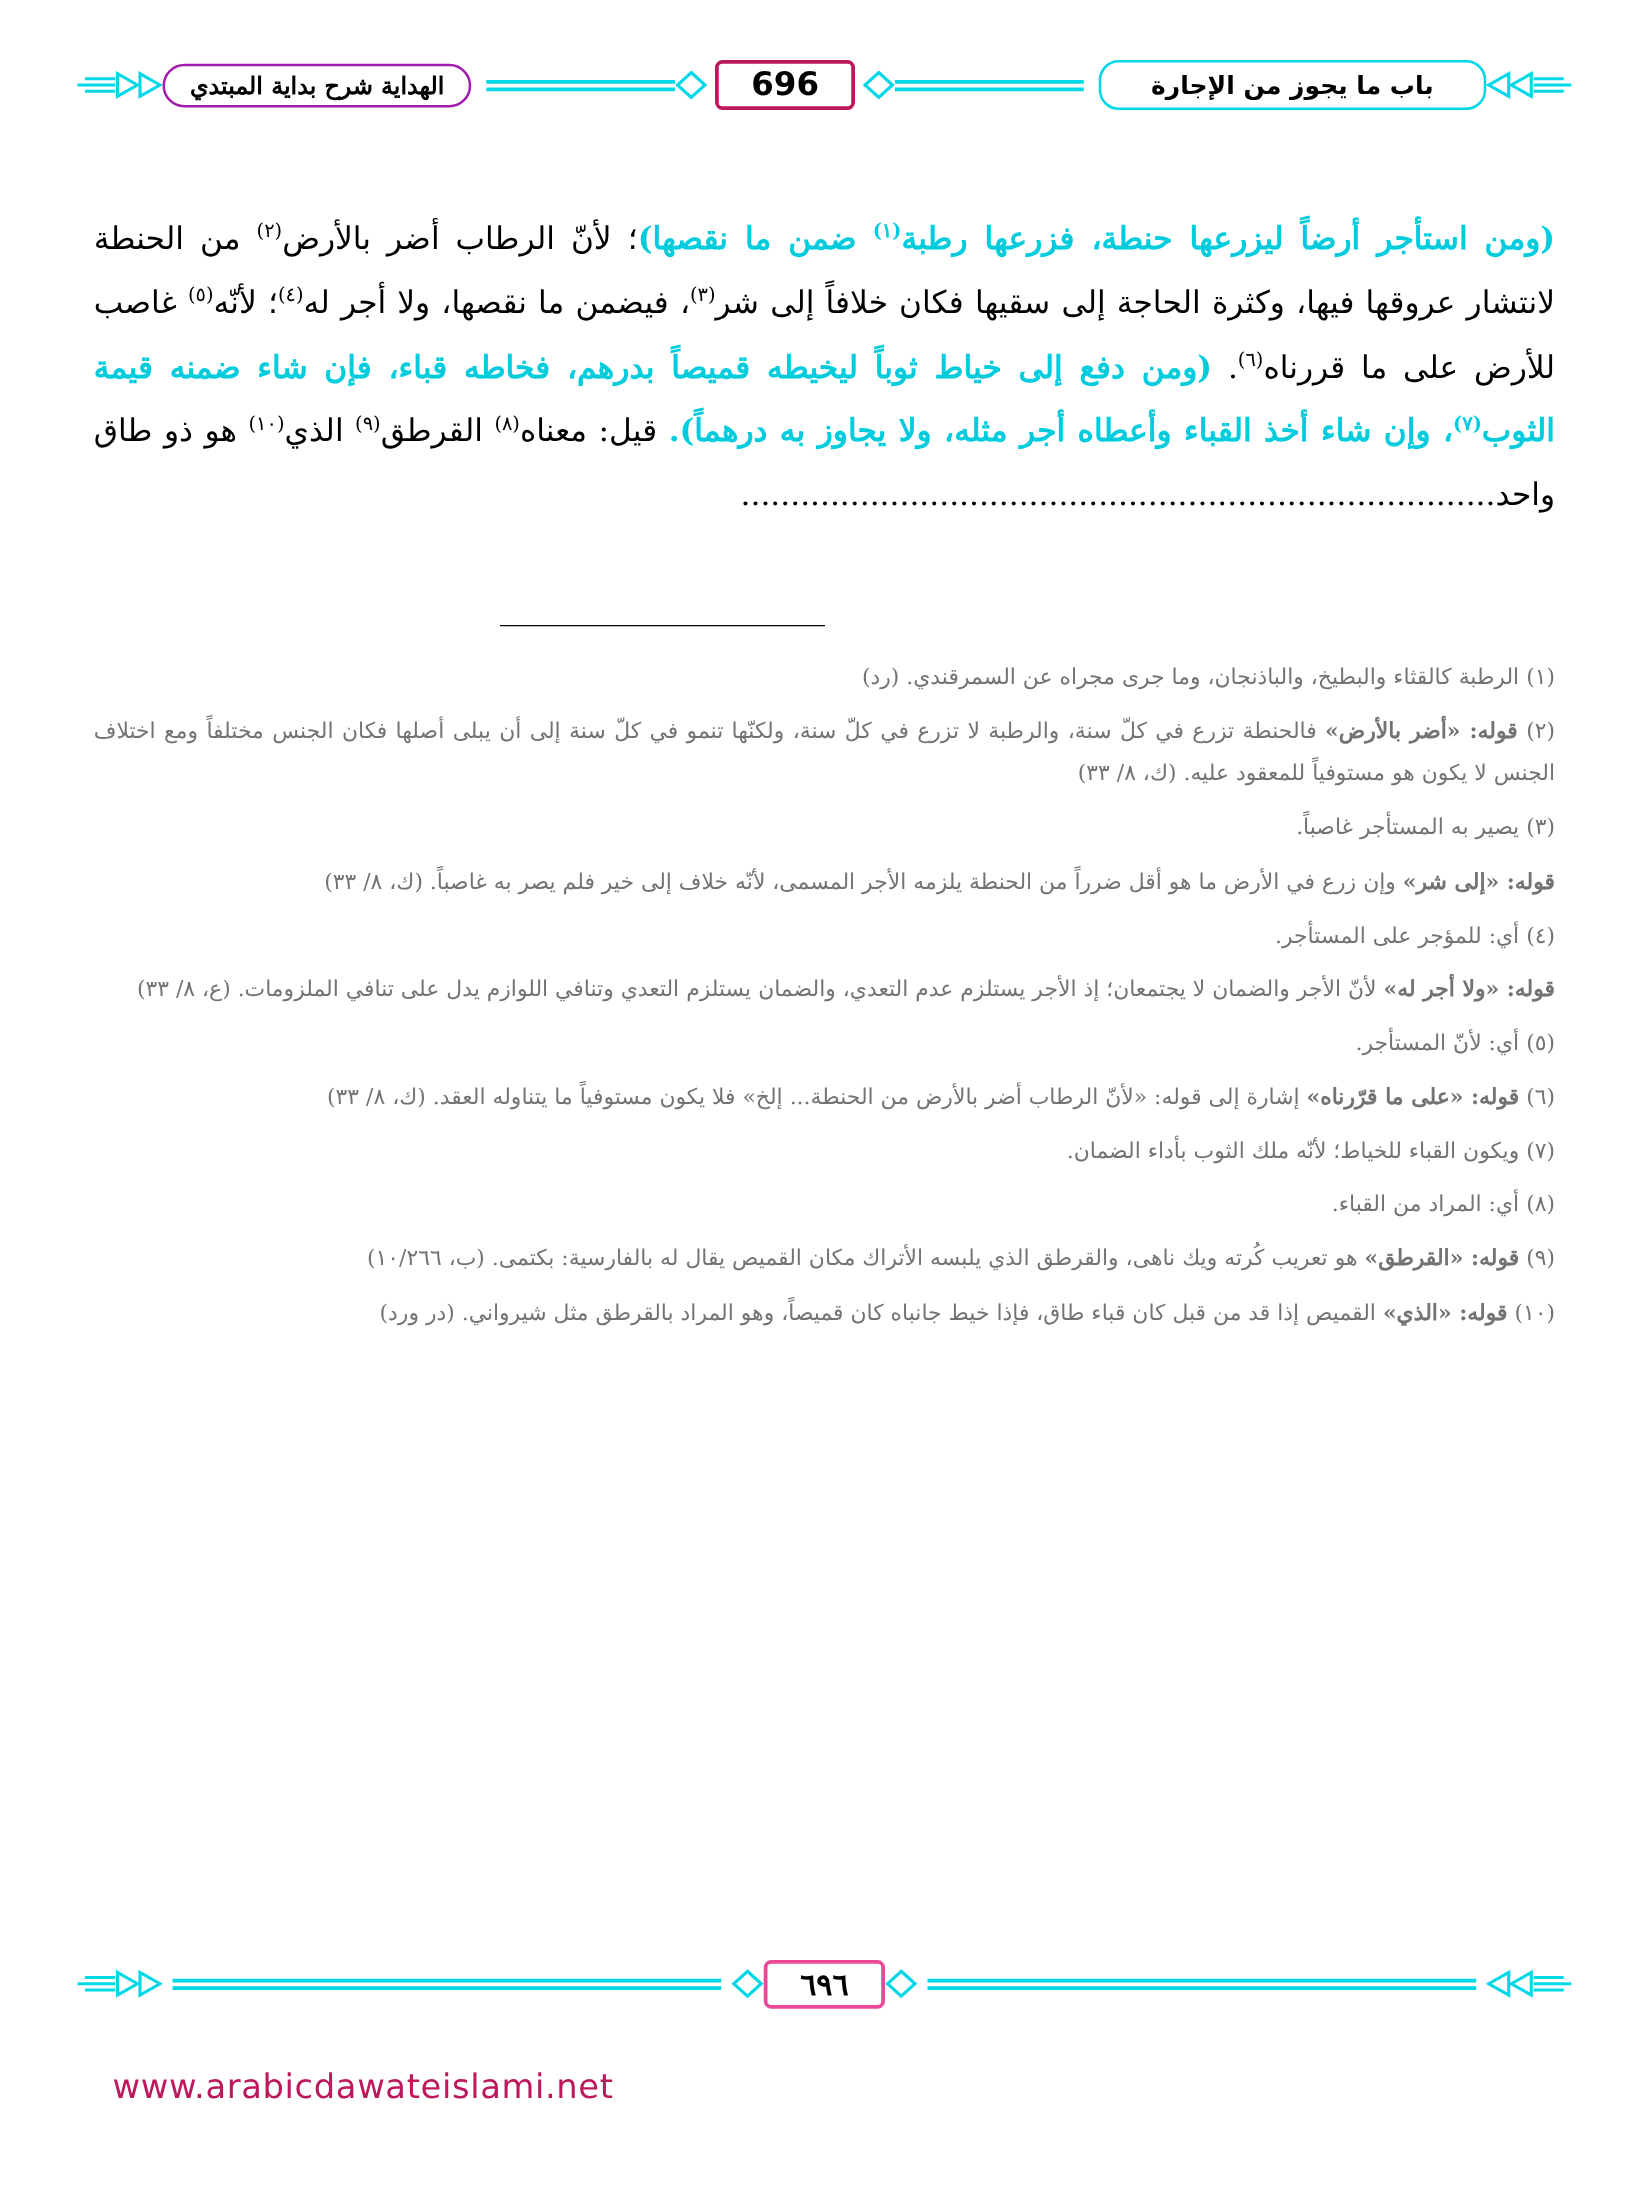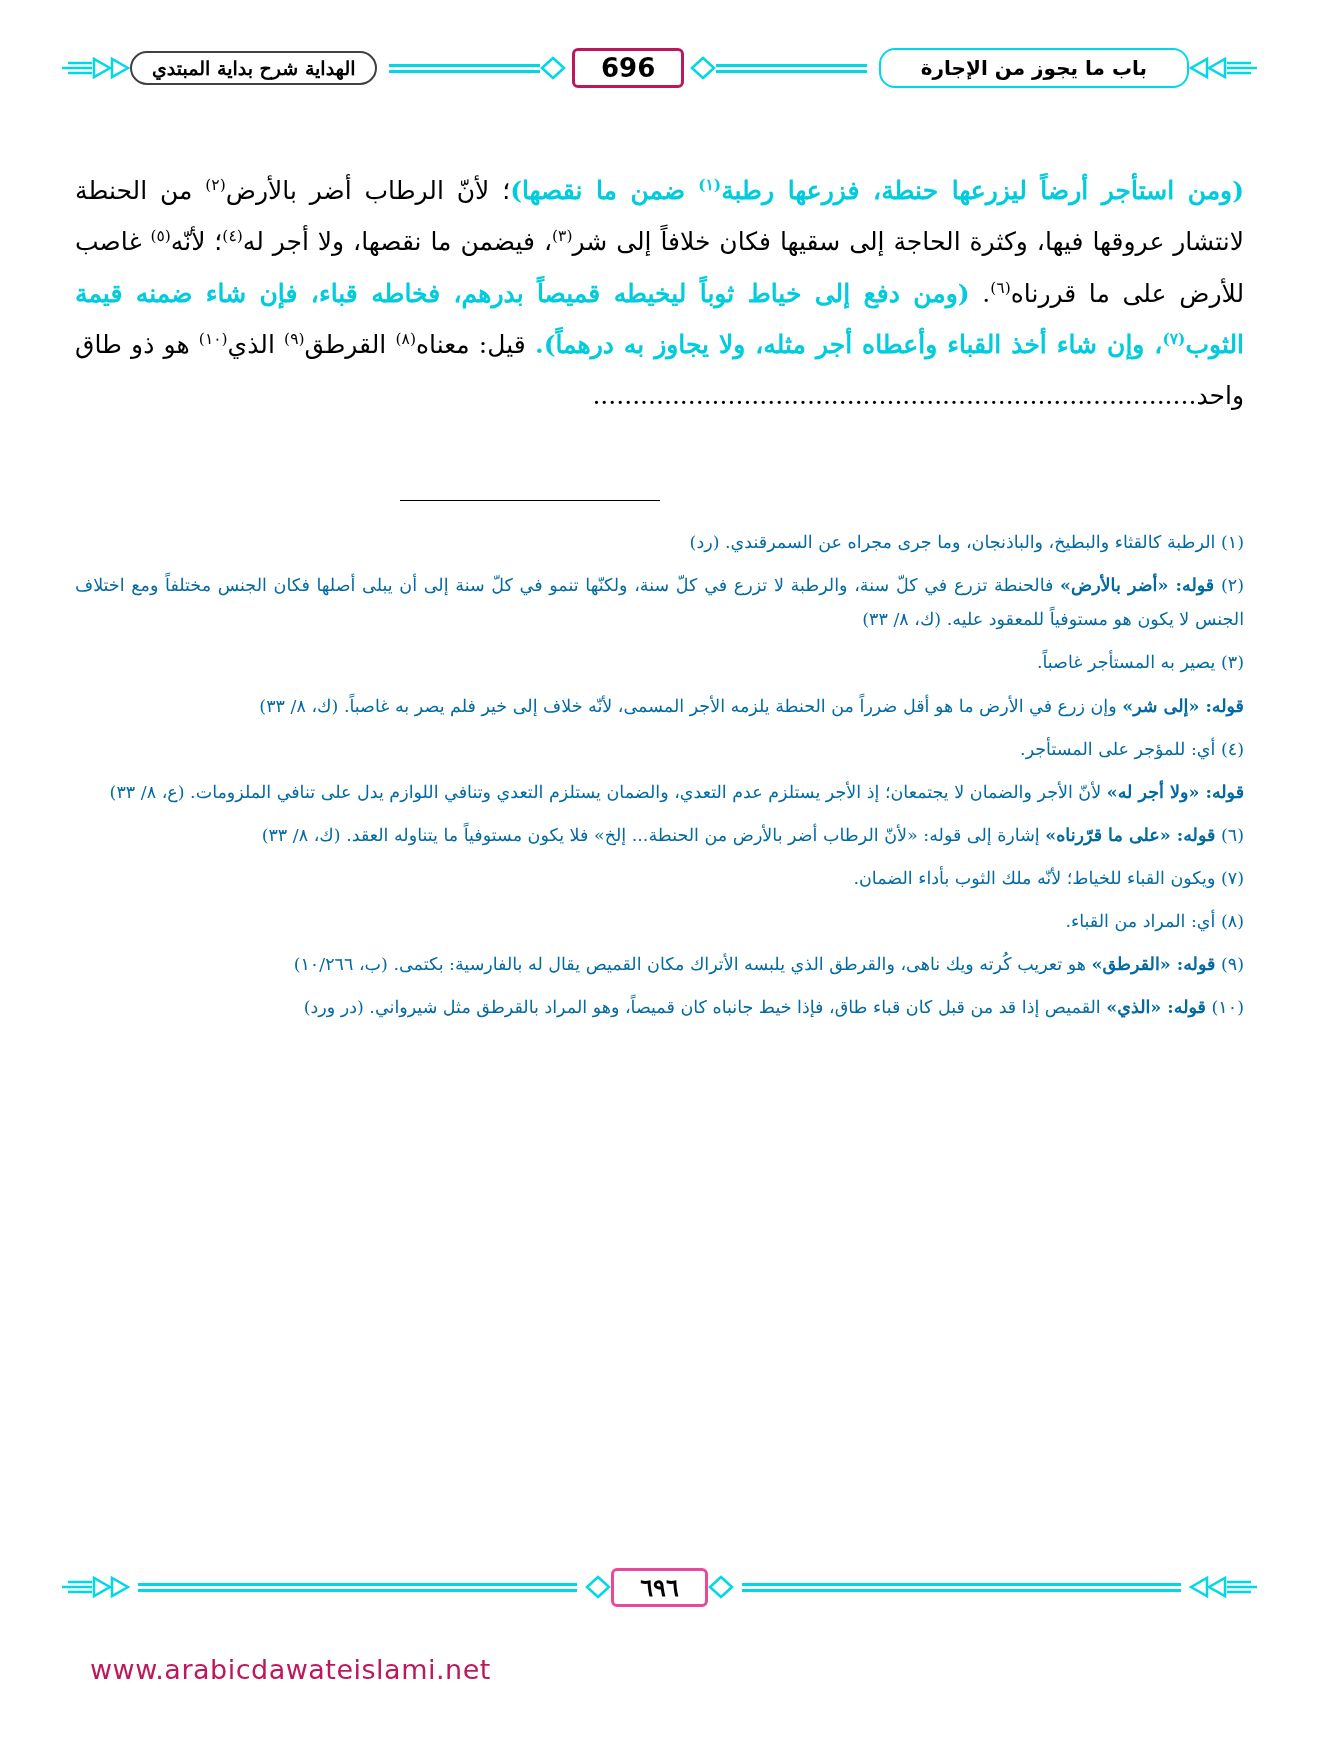--- a/index.html
+++ b/index.html
@@ -64,21 +64,21 @@
     border: 3px solid #be185d;
     border-radius: 6px;
     padding: 2px 26px;
     font-size: 26px;
     font-weight: bold;
     color: #000;
     background: #fff;
     margin: 0 6px;
   }
   .hdr-booktitle {
-    border: 2px solid #404040;
+    border: 2px solid #a21caf;
     border-radius: 18px;
     padding: 4px 20px;
     font-size: 19px;
     font-weight: bold;
     color: #000;
     white-space: nowrap;
     font-family: "DejaVu Serif", "Liberation Serif", serif;
   }
 
   
@@ -119,21 +119,21 @@
   
   .notes {
     position: absolute;
     top: 525px;
     right: 75px;
     left: 75px;
     direction: rtl;
     text-align: justify;
     font-size: 17.5px;
     line-height: 1.95;
-    color: #0369a1;
+    color: #737373;
     font-family: "DejaVu Serif", "Liberation Serif", serif;
   }
   .note {
     margin-bottom: 9px;
   }
   .note b { font-weight: bold; }
 
   
   .footer {
     position: absolute;
@@ -254,20 +254,24 @@
       <b>قوله: «إلى شر»</b>
       <span>وإن زرع في الأرض ما هو أقل ضرراً من الحنطة يلزمه الأجر المسمى، لأنّه خلاف إلى خير فلم يصر به غاصباً. (ك، ٨/ ٣٣)</span>
     </div>
     <div class="note">
       <span>(٤)</span>
       <span>أي: للمؤجر على المستأجر.</span>
     </div>
     <div class="note">
       <b>قوله: «ولا أجر له»</b>
       <span>لأنّ الأجر والضمان لا يجتمعان؛ إذ الأجر يستلزم عدم التعدي، والضمان يستلزم التعدي وتنافي اللوازم يدل على تنافي الملزومات. (ع، ٨/ ٣٣)</span>
+    </div>
+    <div class="note">
+      <span>(٥)</span>
+      <span>أي: لأنّ المستأجر.</span>
     </div>
     <div class="note">
       <span>(٦)</span>
       <b>قوله: «على ما قرّرناه»</b>
       <span>إشارة إلى قوله: «لأنّ الرطاب أضر بالأرض من الحنطة... إلخ» فلا يكون مستوفياً ما يتناوله العقد. (ك، ٨/ ٣٣)</span>
     </div>
     <div class="note">
       <span>(٧)</span>
       <span>ويكون القباء للخياط؛ لأنّه ملك الثوب بأداء الضمان.</span>
     </div>

